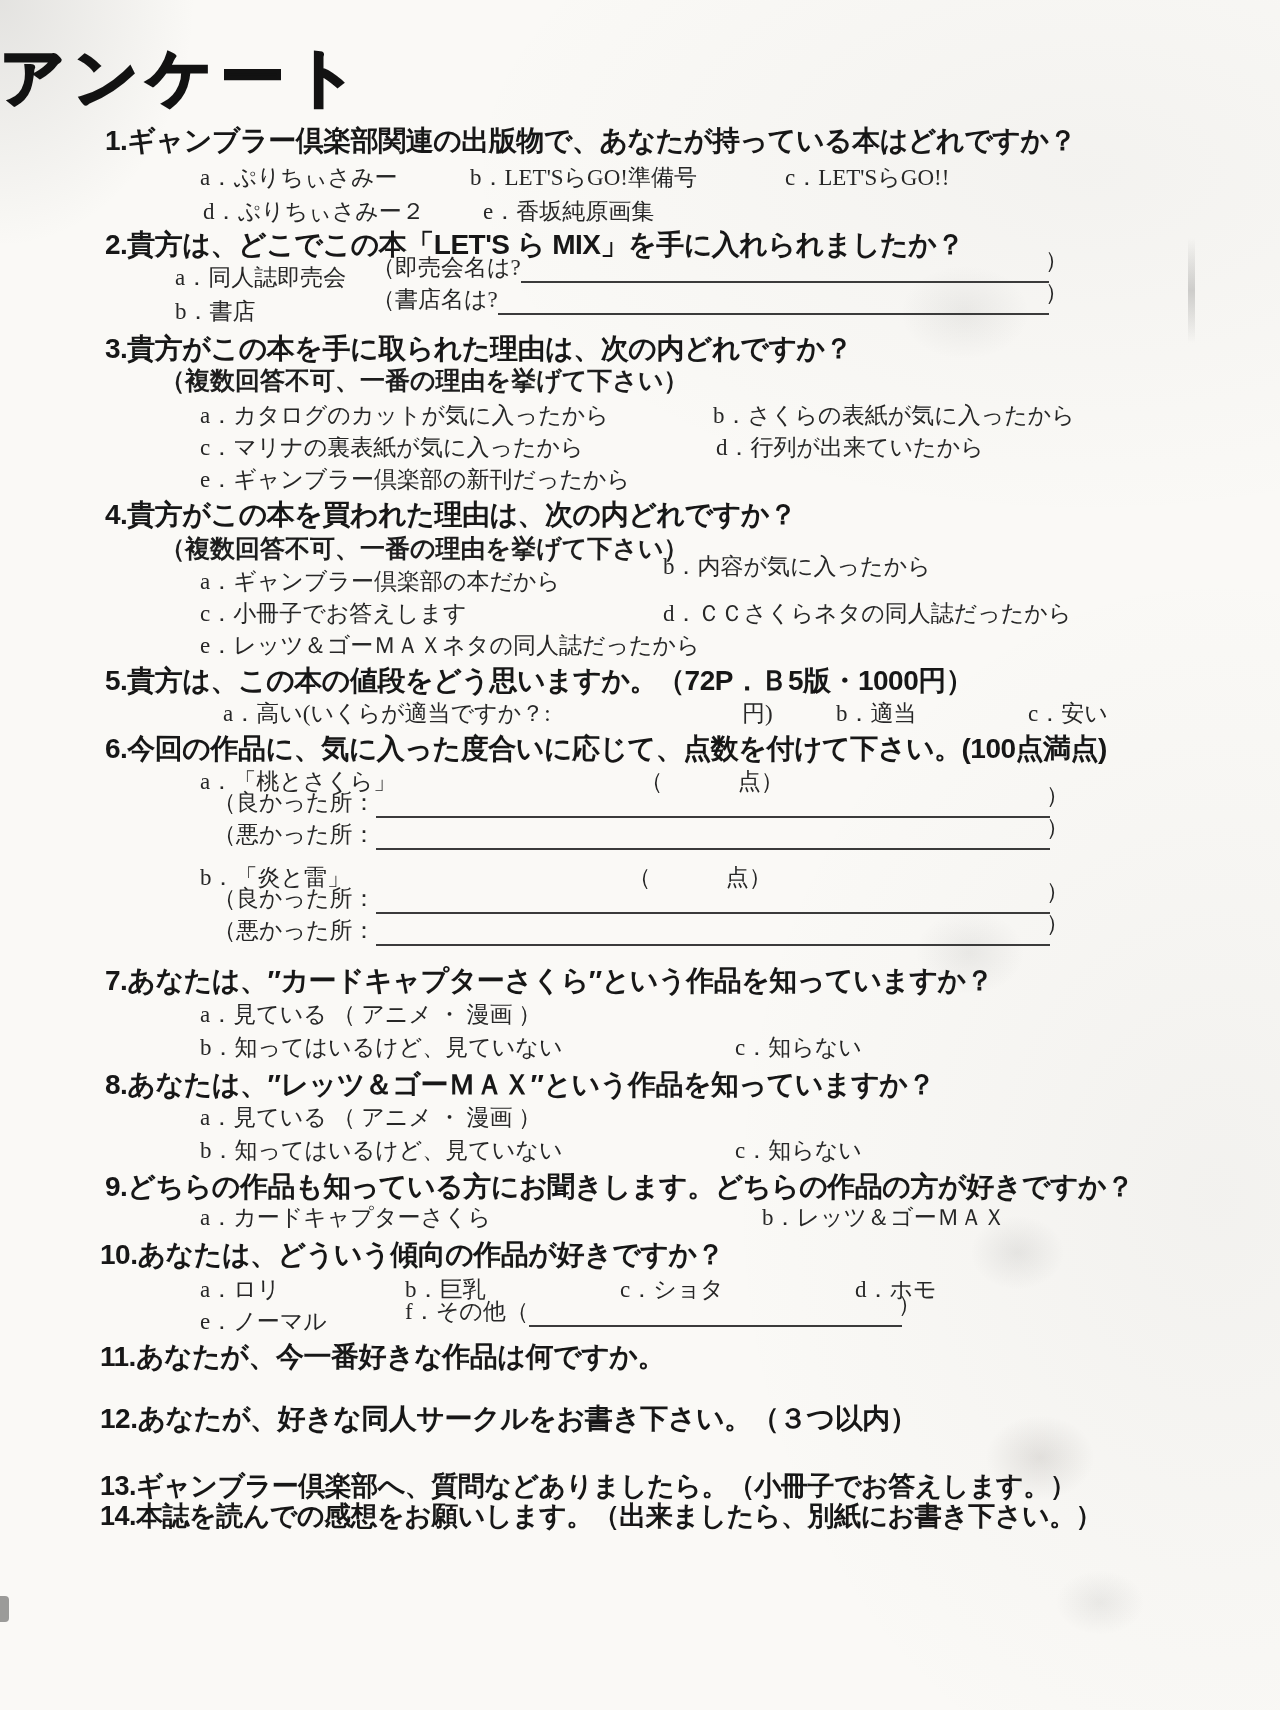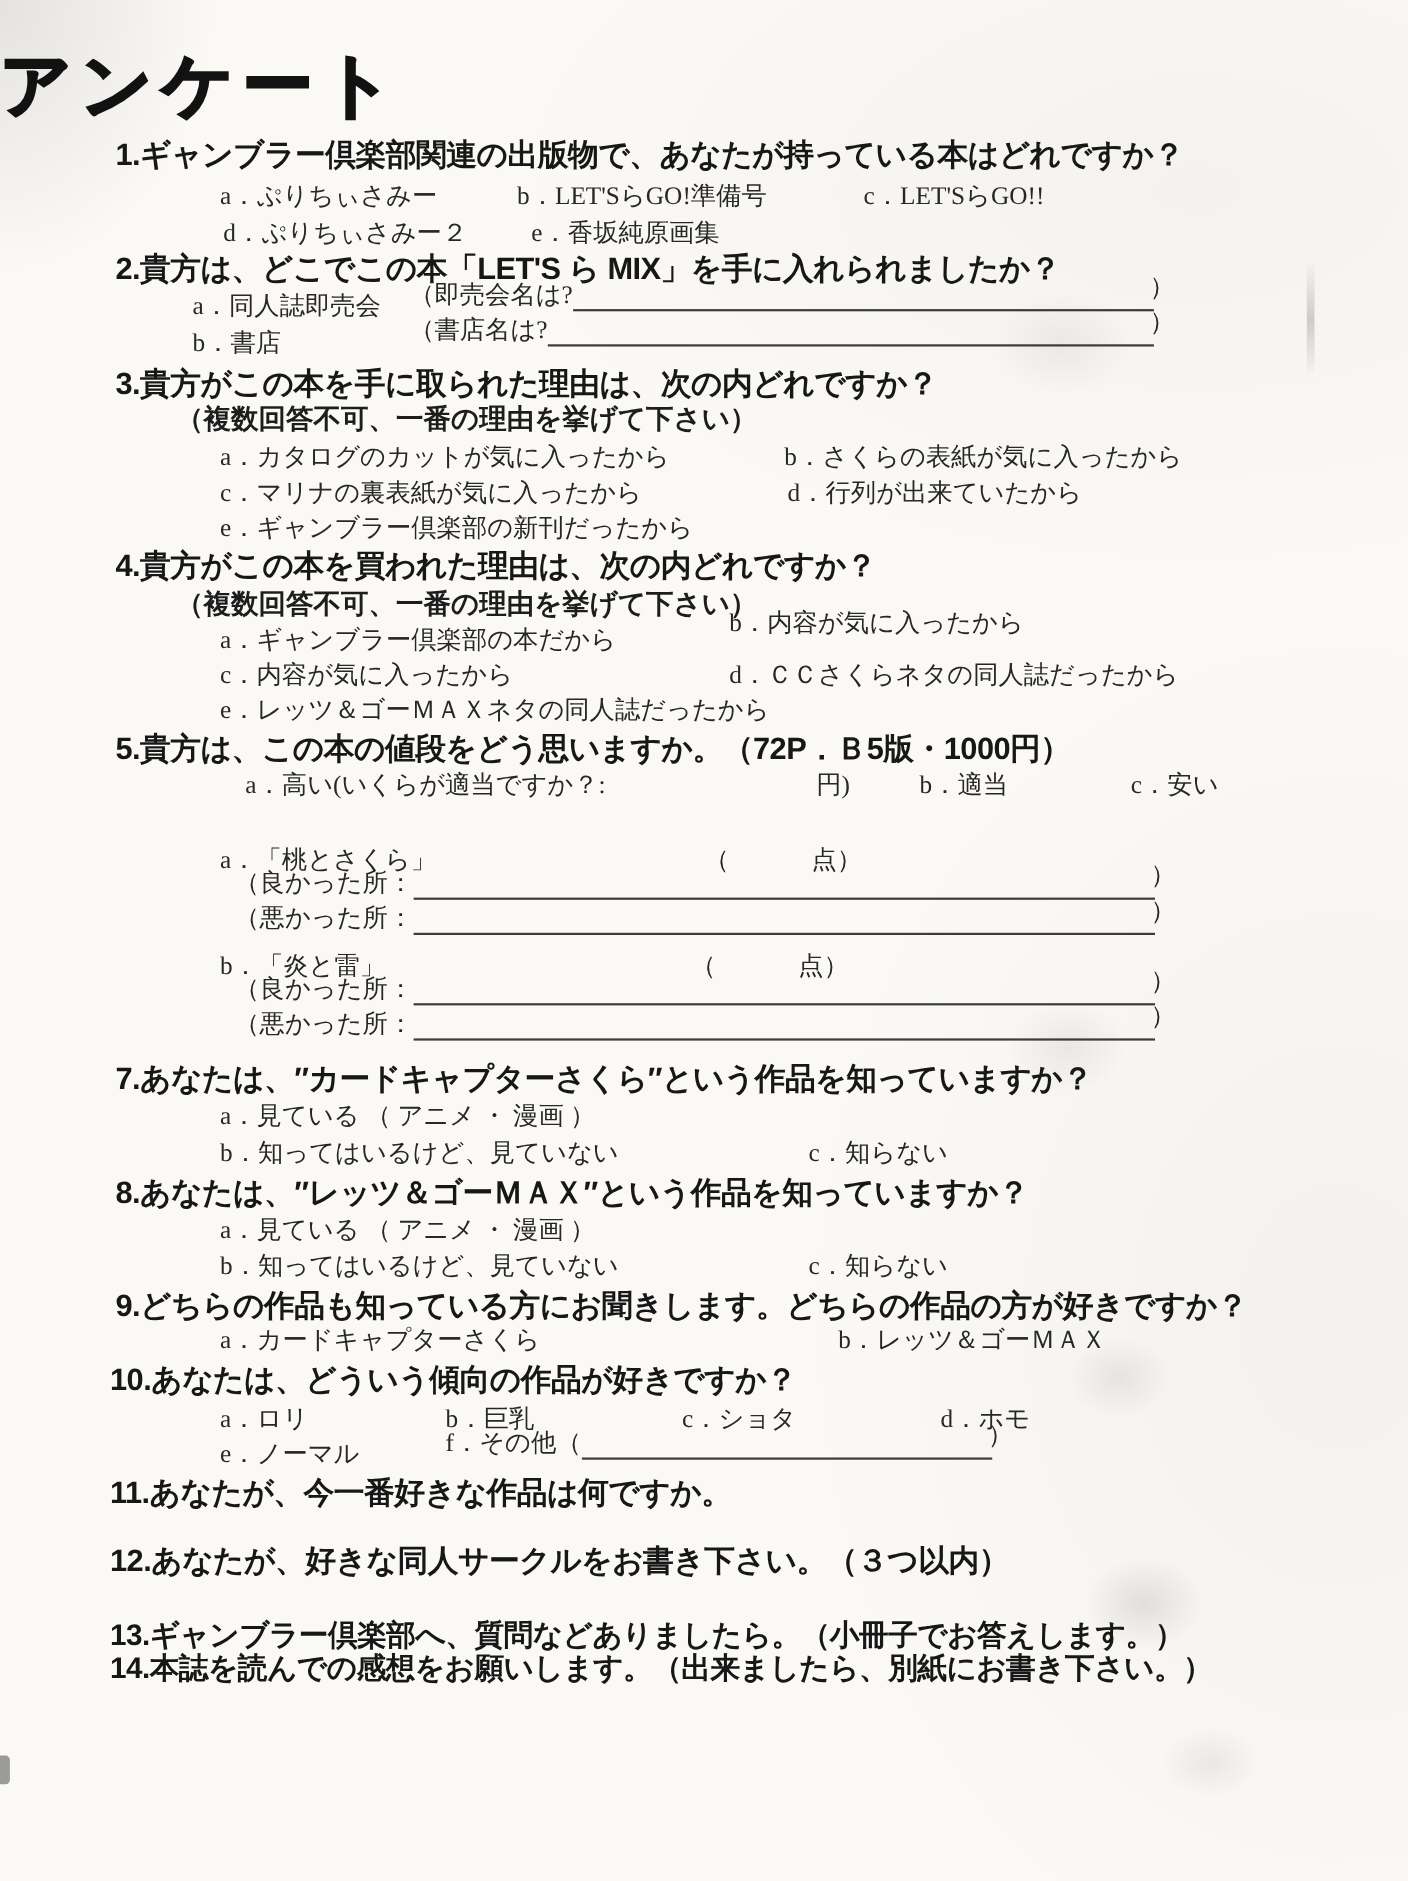--- a/index.html
+++ b/index.html
@@ -70,30 +70,31 @@
   <div class="opt" style="left:200px; top:400px;">a．カタログのカットが気に入ったから</div>
   <div class="opt" style="left:713px; top:400px;">b．さくらの表紙が気に入ったから</div>
   <div class="opt" style="left:200px; top:432px;">c．マリナの裏表紙が気に入ったから</div>
   <div class="opt" style="left:716px; top:432px;">d．行列が出来ていたから</div>
   <div class="opt" style="left:200px; top:464px;">e．ギャンブラー倶楽部の新刊だったから</div>
 
   <div class="h" style="left:105px; top:496px;">4.貴方がこの本を買われた理由は、次の内どれですか？</div>
   <div class="note" style="left:160px; top:532px;">（複数回答不可、一番の理由を挙げて下さい）</div>
   <div class="opt" style="left:200px; top:566px;">a．ギャンブラー倶楽部の本だから</div>
   <div class="opt" style="left:663px; top:551px;">b．内容が気に入ったから</div>
-  <div class="opt" style="left:200px; top:598px;">c．内容が気に入ったから</div>
+  <div class="opt" style="left:200px; top:598px;">c．小冊子でお答えします</div>
   <div class="opt" style="left:663px; top:598px;">d．ＣＣさくらネタの同人誌だったから</div>
   <div class="opt" style="left:200px; top:630px;">e．レッツ＆ゴーＭＡＸネタの同人誌だったから</div>
 
   <div class="h" style="left:105px; top:662px;">5.貴方は、この本の値段をどう思いますか。（72P．Ｂ5版・1000円）</div>
   <div class="opt" style="left:200px; top:698px;margin-left:23px;">a．高い(いくらが適当ですか？:</div>
   <div class="opt" style="left:742px; top:698px;">円)</div>
   <div class="opt" style="left:836px; top:698px;">b．適当</div>
   <div class="opt" style="left:1028px; top:698px;">c．安い</div>
 
+  <div class="h" style="left:105px; top:730px;">6.今回の作品に、気に入った度合いに応じて、点数を付けて下さい。(100点満点)</div>
   <div class="opt" style="left:200px; top:766px;">a．「桃とさくら」</div>
   <div class="opt" style="left:640px; top:766px;">（             点）</div>
   <div class="fill" style="left:213px; top:787px; width:860px;">
     <span class="lbl">（良かった所：</span>
     <span class="blank"></span>
     <span class="cp">）</span>
   </div>
   <div class="fill" style="left:213px; top:819px; width:860px;">
     <span class="lbl">（悪かった所：</span>
     <span class="blank"></span>

